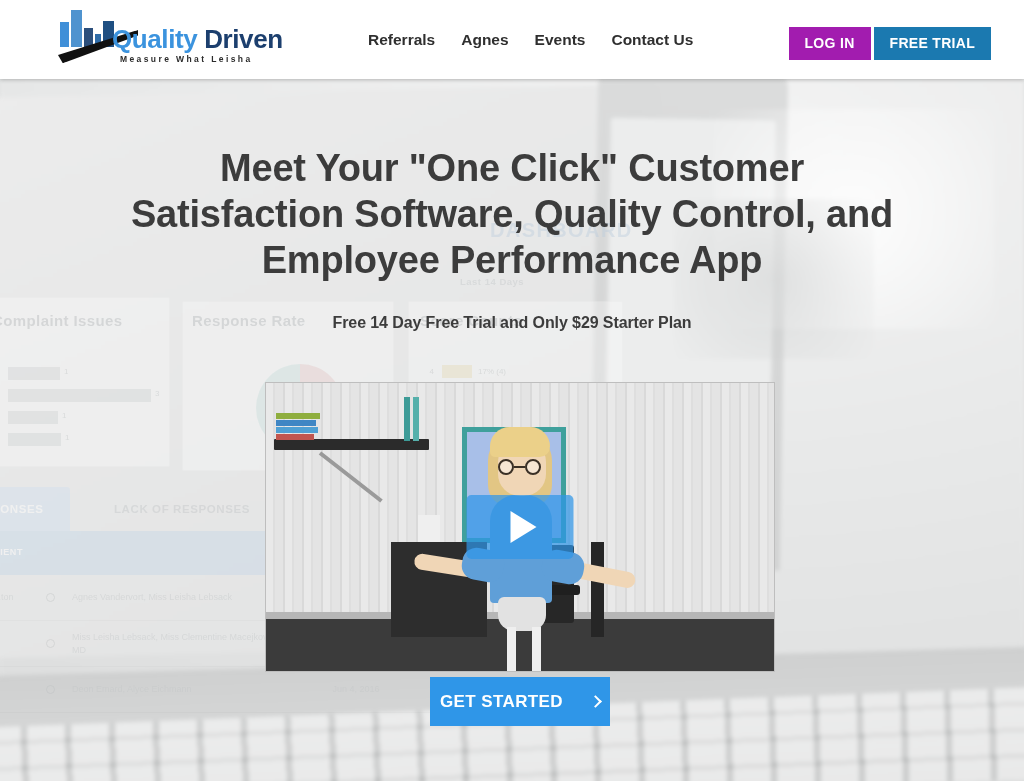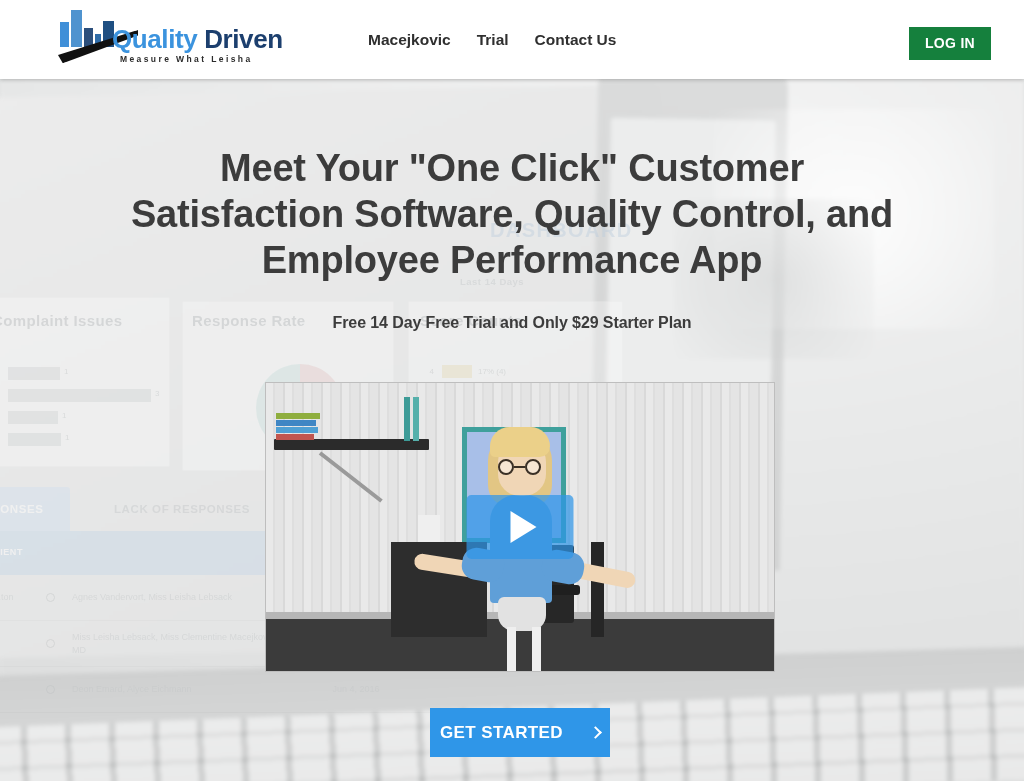--- a/index.html
+++ b/index.html
@@ -55,21 +55,21 @@
     font-size: 15.5px; font-weight: bold; color: #2f2f2f;
     text-decoration: none; white-space: nowrap; line-height: 79px;
   }
 
   .hdr-btns { position: absolute; right: 33px; top: 27px; display: flex; gap: 3px; }
   .btn-hdr {
     display: inline-block; border: 0; cursor: pointer;
     font-family: inherit; font-size: 14px; font-weight: bold; letter-spacing: 0.3px;
     color: #fff; padding: 9px 16px 10px; line-height: 1;
   }
-  .btn-login { background: #15803d; }
+  .btn-login { background: #a21caf; }
   .btn-trial { background: #1b79b0; }
 
   
   .hero {
     position: absolute; top: 79px; left: 0; width: 1024px; height: 702px;
     overflow: hidden; background: #e1e2e2;
   }
 
   
   .bg-photo { position: absolute; inset: 0; filter: blur(2px); }
@@ -283,21 +283,21 @@
   }
   .play-tri {
     width: 0; height: 0; margin-left: 6px;
     border-left: 26px solid #ffffff;
     border-top: 16px solid transparent;
     border-bottom: 16px solid transparent;
   }
 
   
   .cta {
-    position: absolute; left: 430px; top: 629px; width: 180px; height: 49px;
+    position: absolute; left: 430px; top: 598px; width: 180px; height: 49px;
     background: #2f96e8; border: 0; cursor: pointer;
     color: #fff; font-family: inherit;
     display: flex; align-items: center; justify-content: center; gap: 28px;
   }
   .cta-label { font-size: 17px; font-weight: bold; letter-spacing: .4px; }
   .cta-chev {
     width: 9px; height: 9px; border-top: 2.2px solid #fff; border-right: 2.2px solid #fff;
     transform: rotate(45deg); display: block;
   }
 </style>
@@ -315,27 +315,29 @@
           <i class="lb3"></i>
           <i class="lb4"></i>
           <i class="lb5"></i>
       </div>
       <div class="logo-swoosh"></div>
       <div class="logo-word"><span class="q">Quality</span> <span class="d">Driven</span></div>
       <div class="logo-tag">Measure What Leisha</div>
     </div>
 
     <nav class="nav">
-      <a href="#">Macejkovic</a>
-      <a href="#">Trial</a>
+      <a href="#">Referrals</a>
+      <a href="#">Agnes</a>
+      <a href="#">Events</a>
       <a href="#">Contact Us</a>
     </nav>
 
     <div class="hdr-btns">
       <button class="btn-hdr btn-login">LOG IN</button>
+      <button class="btn-hdr btn-trial">FREE TRIAL</button>
     </div>
   </div>
 
   <div class="hero">
 
     <div class="bg-photo">
       <div class="bg-base"></div>
       <div class="bg-screen"></div>
       <div class="bg-laptop-r"></div>
       <div class="bg-laptop-r-inner"></div>

